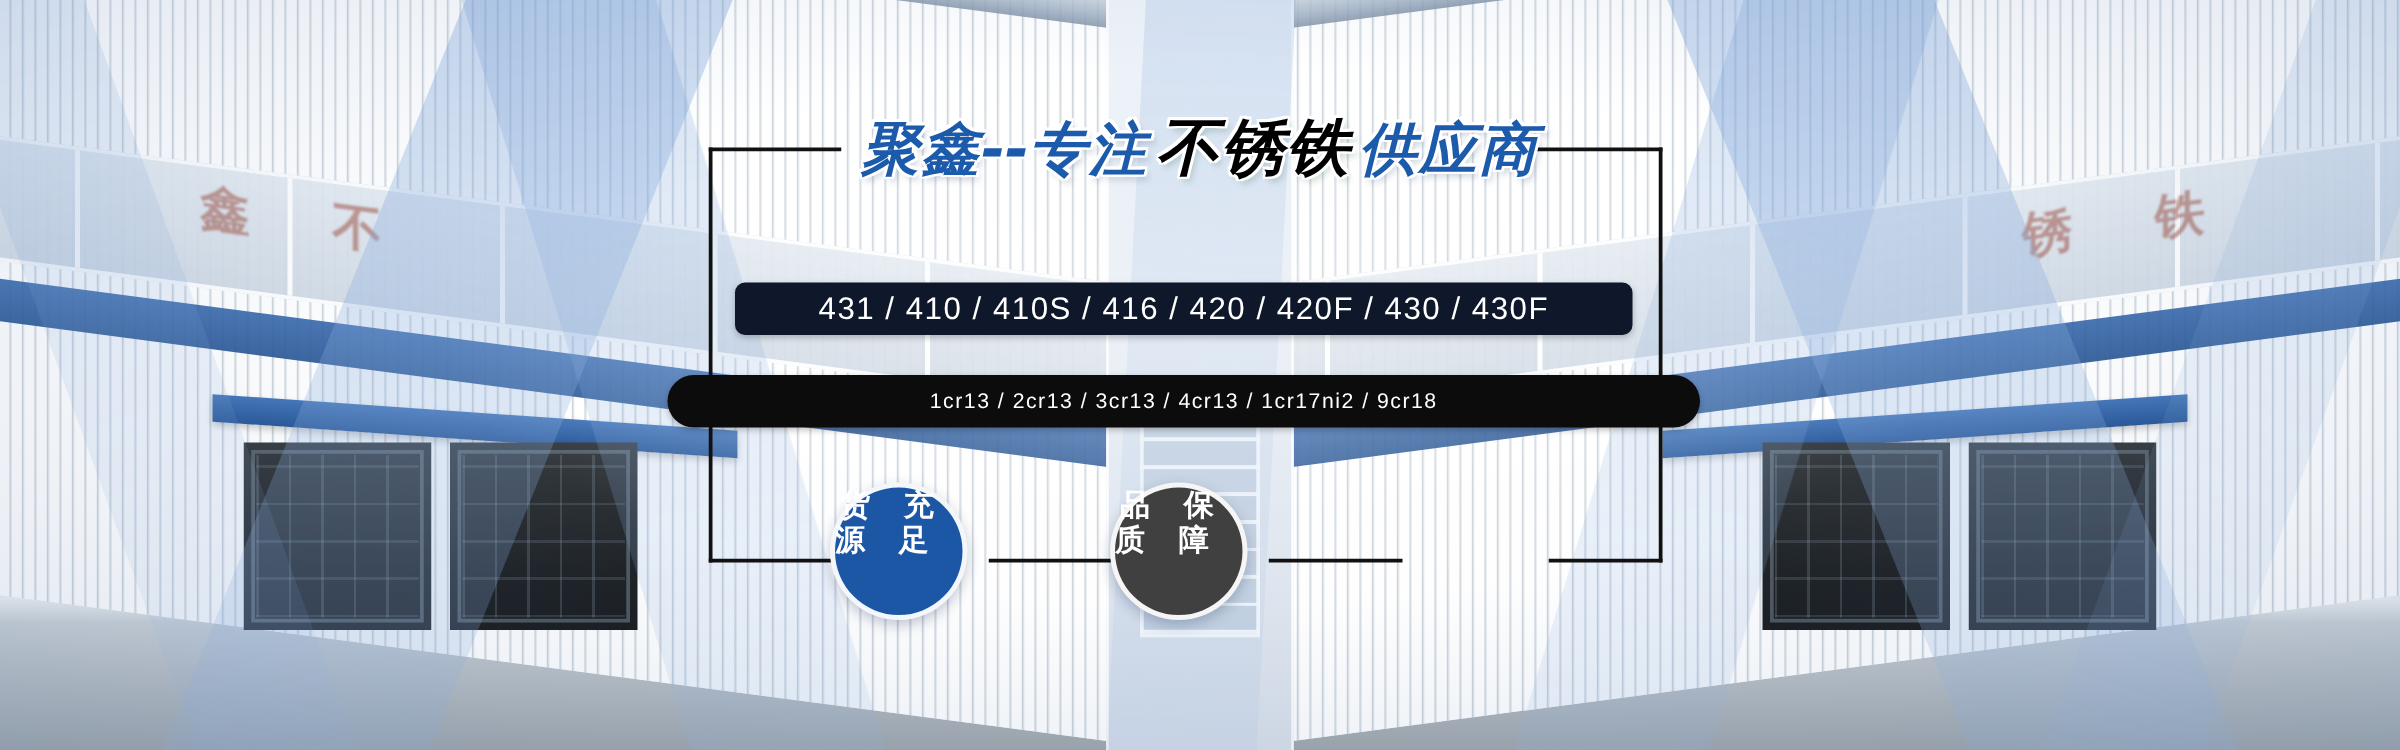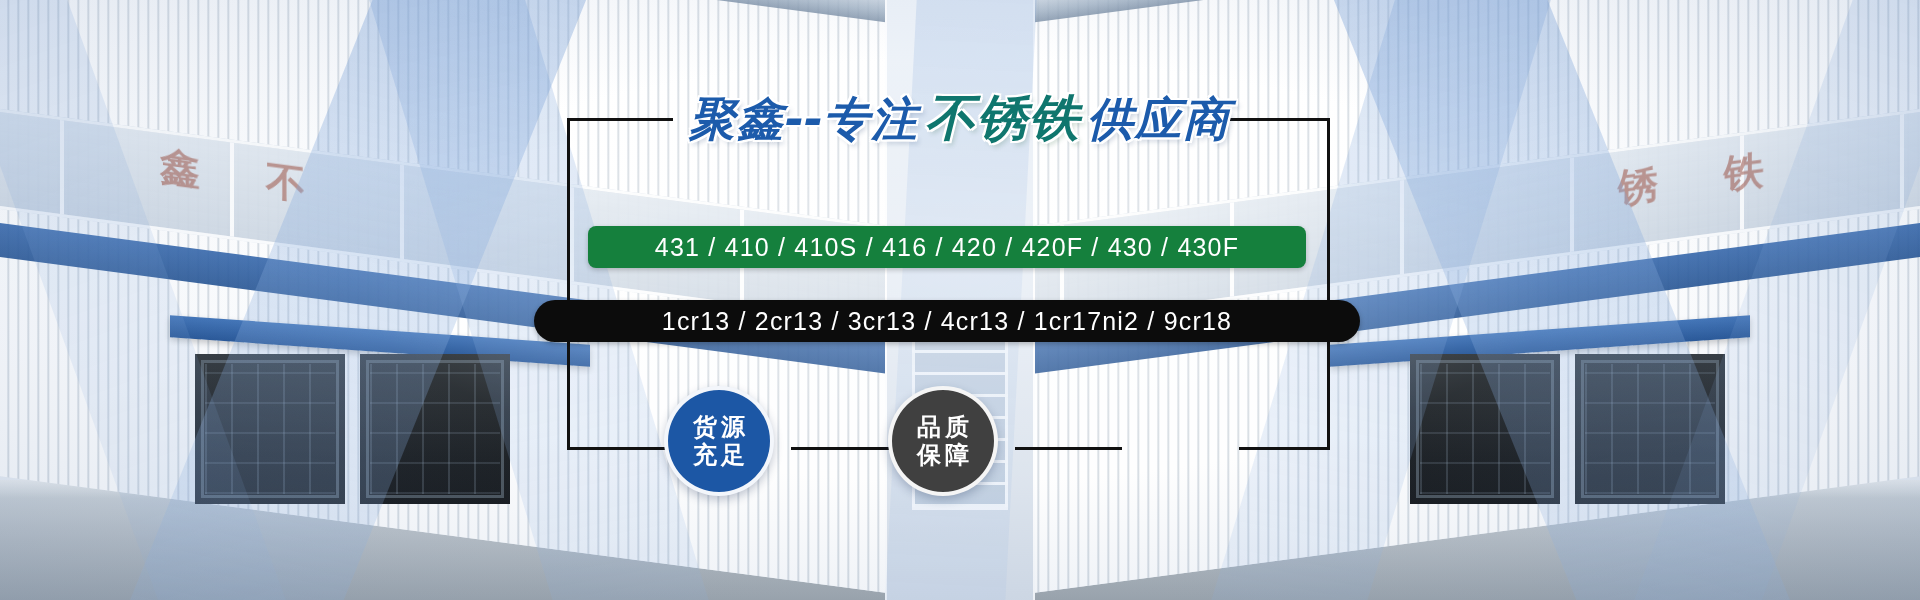--- a/index.html
+++ b/index.html
@@ -185,21 +185,21 @@
     white-space:nowrap;
   }
   .headline .blue{
     color:#1c5bab;
     text-shadow:
       2px 0 0 #fff, -2px 0 0 #fff, 0 2px 0 #fff, 0 -2px 0 #fff,
       2px 2px 0 #fff, -2px -2px 0 #fff, 2px -2px 0 #fff, -2px 2px 0 #fff,
       3px 4px 5px rgba(20,50,100,.22);
   }
   .headline .green{
-    color:#0f766e;
+    color:#000000;
     font-size:50px;
     padding:0 6px;
     text-shadow:
       2px 0 0 #fff, -2px 0 0 #fff, 0 2px 0 #fff, 0 -2px 0 #fff,
       2px 2px 0 #fff, -2px -2px 0 #fff, 2px -2px 0 #fff, -2px 2px 0 #fff,
       3px 4px 5px rgba(20,80,40,.22);
   }
   .headline .dash{
     color:#1c5bab; letter-spacing:0;
     text-shadow:
@@ -209,39 +209,39 @@
 
   
   .pill{
     position:absolute;
     display:flex; align-items:center; justify-content:center;
     color:#fff; white-space:nowrap;
     font-family:"Liberation Sans", sans-serif;
   }
   .pill-blue{
     left:588px; top:226px; width:718px; height:42px;
-    background:#15803d;
+    background:#0f172a;
     border-radius:8px;
     font-size:25px; letter-spacing:1.2px;
     box-shadow:0 2px 5px rgba(0,0,0,.22);
   }
   .pill-dark{
     left:534px; top:300px; width:826px; height:42px;
     background:#0c0c0c;
     border-radius:21px;
-    font-size:25px; letter-spacing:1.2px;
+    font-size:17px; letter-spacing:1.2px;
     box-shadow:0 2px 5px rgba(0,0,0,.25);
   }
 
   
   .circle{
     position:absolute; top:386px;
     width:110px; height:110px; border-radius:50%;
-    display:flex; flex-direction:column;
-    align-items:center; justify-content:center;
+    display:flex; flex-direction:row;
+    align-items:flex-start; justify-content:center;
     color:#fff;
     font-family:"DejaVu Sans", sans-serif;
     font-size:24px; font-weight:bold; line-height:1.18;
     letter-spacing:4px;
     border:4px solid rgba(255,255,255,.95);
     box-shadow:0 4px 10px rgba(20,40,80,.25);
   }
   .circle span{ display:block; text-indent:4px; }
   .c1{ left:664px;  background:#1c57a5; }
   .c2{ left:888px;  background:#404040; }

